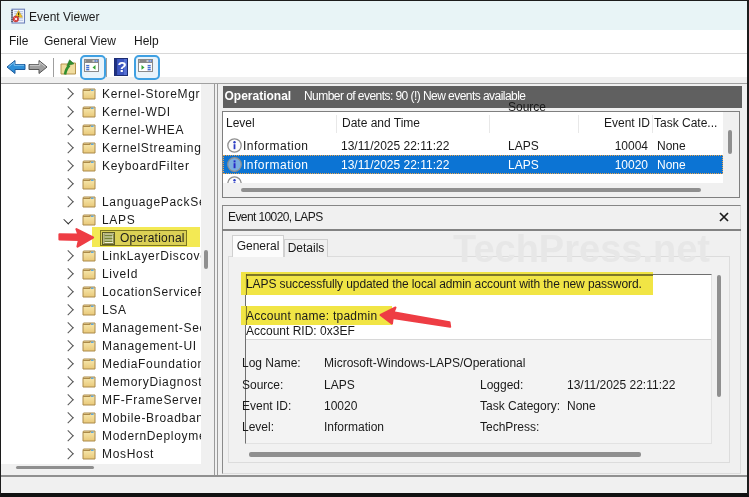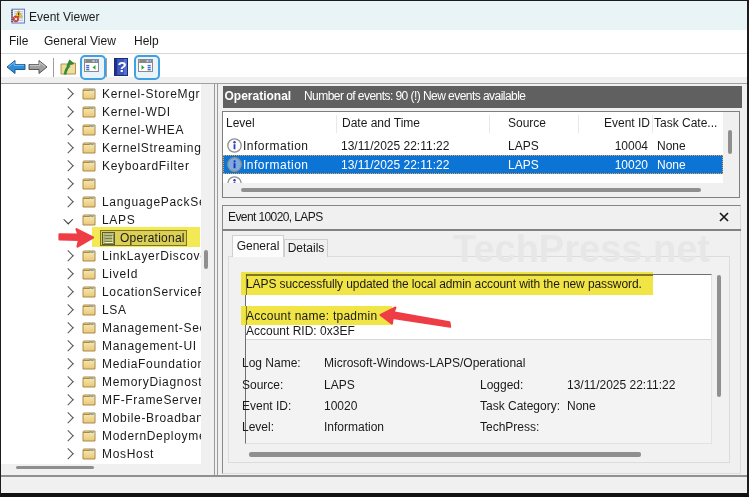--- a/index.html
+++ b/index.html
@@ -311,21 +311,21 @@
 <div id="split2" class="abs"></div>
 
 <div id="darkbar" class="abs">
       <span style="position:absolute;left:1.5px;font-weight:bold">Operational</span>
       <span style="position:absolute;left:81px;letter-spacing:-0.55px">Number of events: 90 (!) New events available</span>
     </div>
 
 <div id="tablebox" class="abs"></div>
 <div class="t" style="left:225px;top:115px">Level</div>
 <div class="t" style="left:341px;top:115px">Date and Time</div>
-<div class="t" style="left:507px;top:115px">Source</div>
+<div class="t" style="left:507px;top:99px">Source</div>
 <div class="t" style="left:603px;top:115px;width:44px;text-align:right">Event ID</div>
 <div class="t" style="left:653px;top:115px">Task Cate...</div>
 <div class="colsep" style="left:335px"></div>
 <div class="colsep" style="left:488px"></div>
 <div class="colsep" style="left:577px"></div>
 <div class="colsep" style="left:651px"></div>
 
 <svg class="abs" style="left:226px;top:137px" width="15" height="15" viewBox="0 0 15 15">
       <use href="#info"></use>
     </svg>

